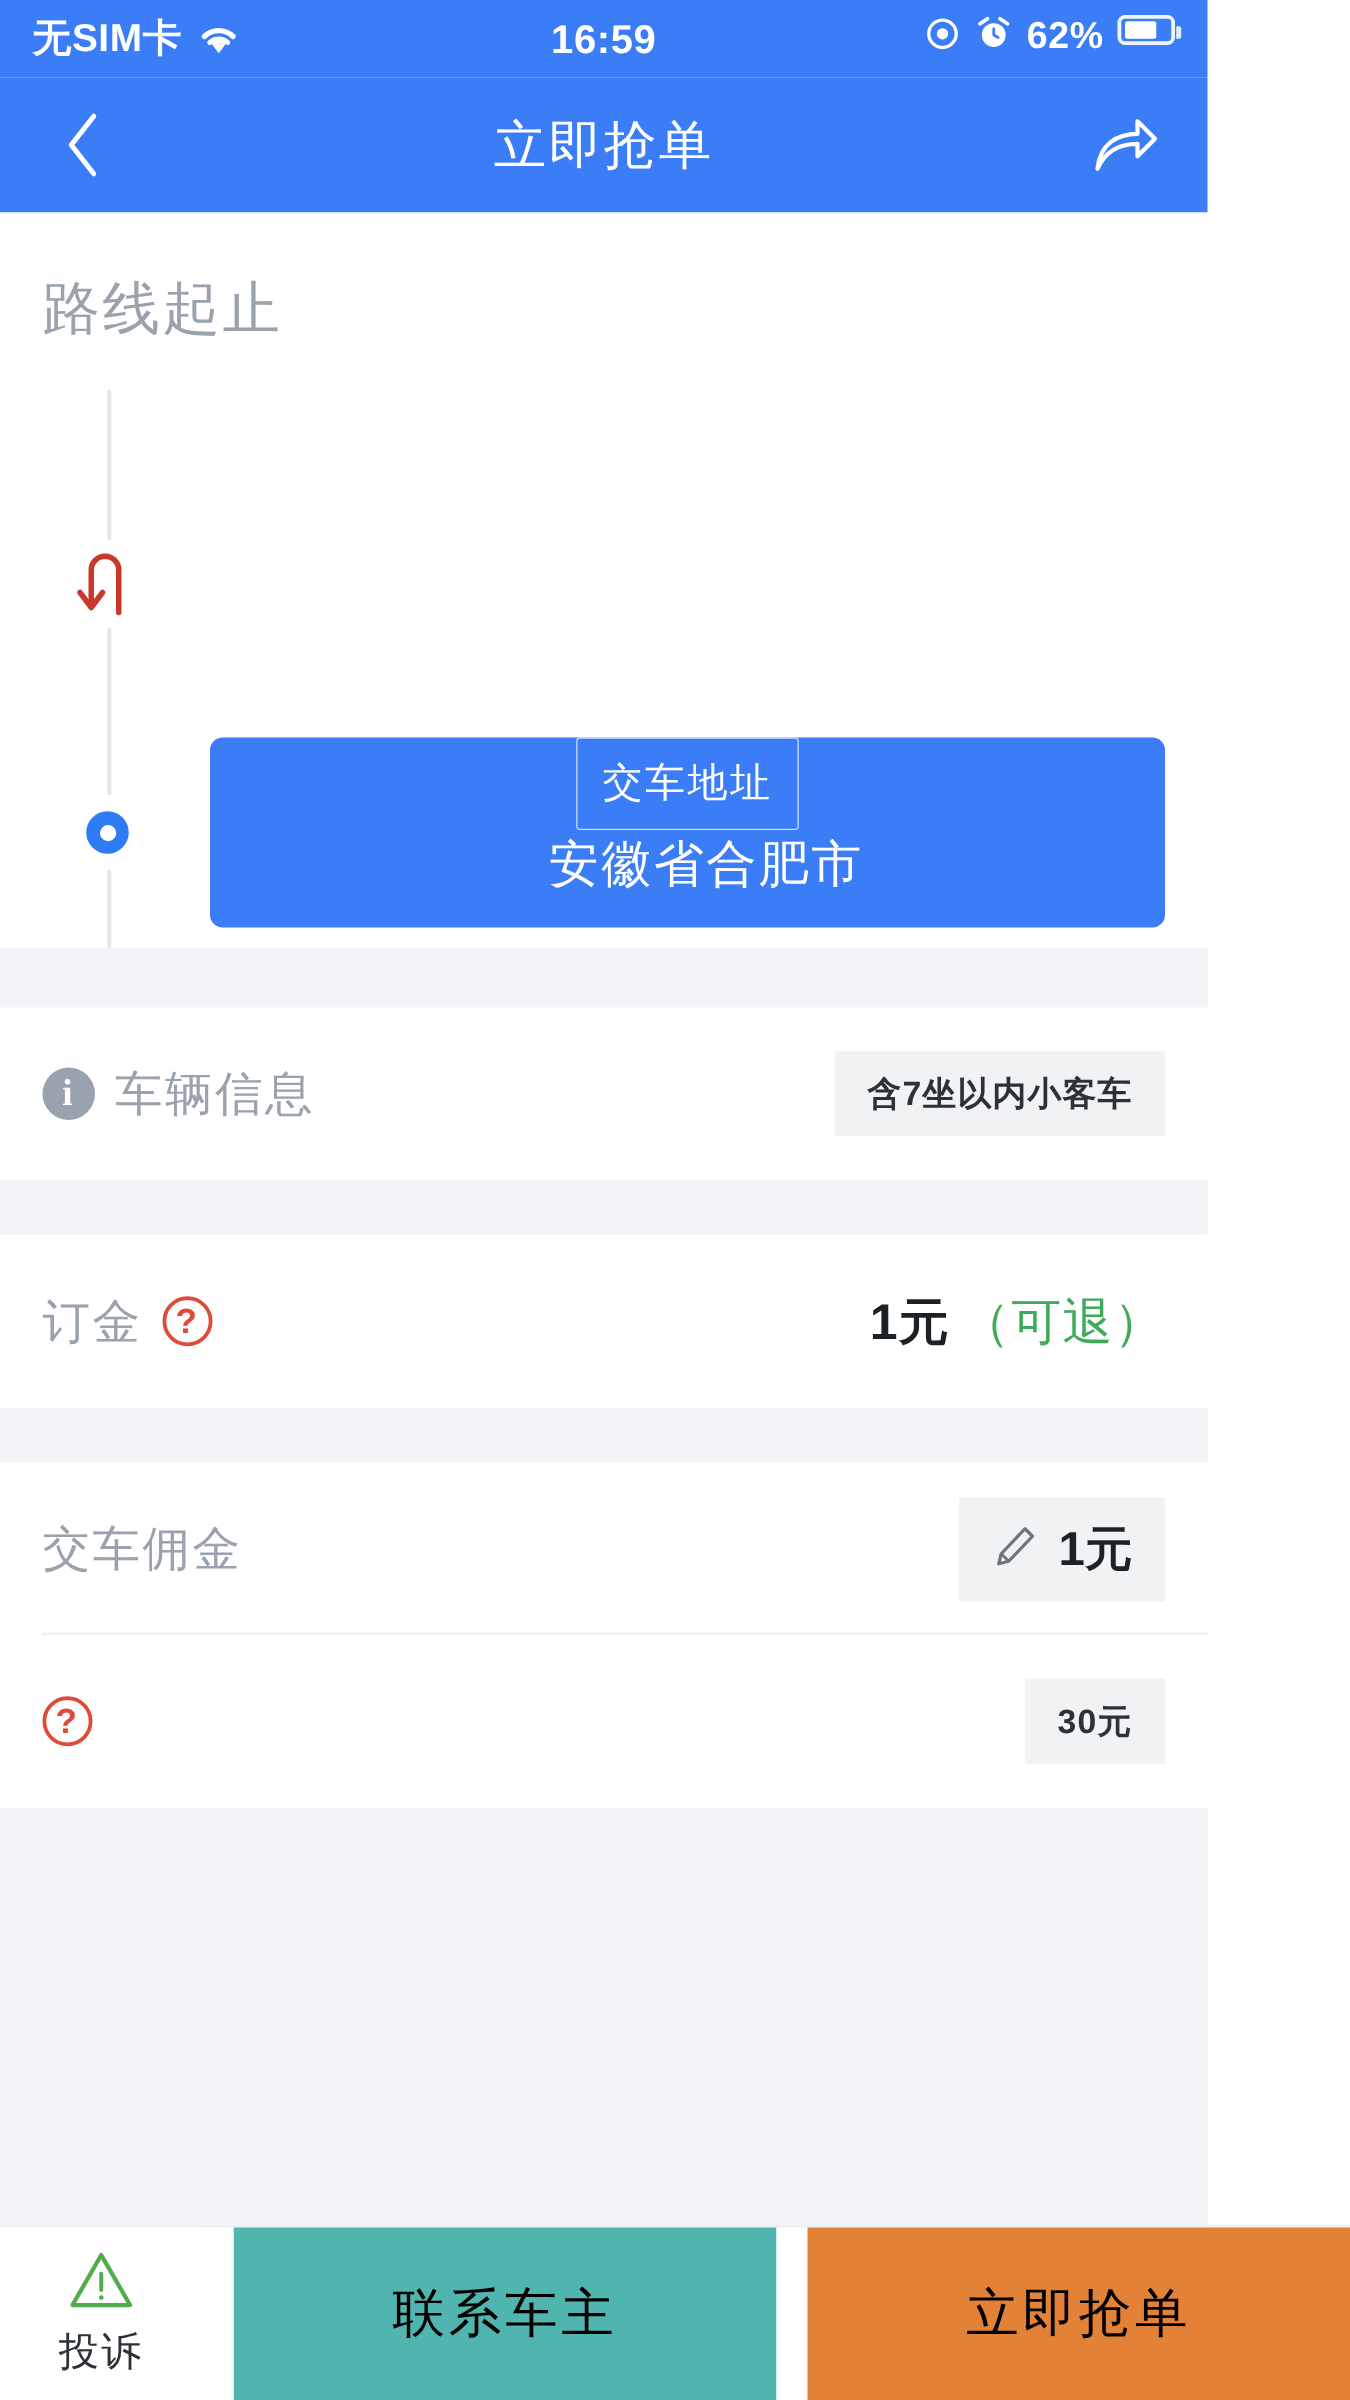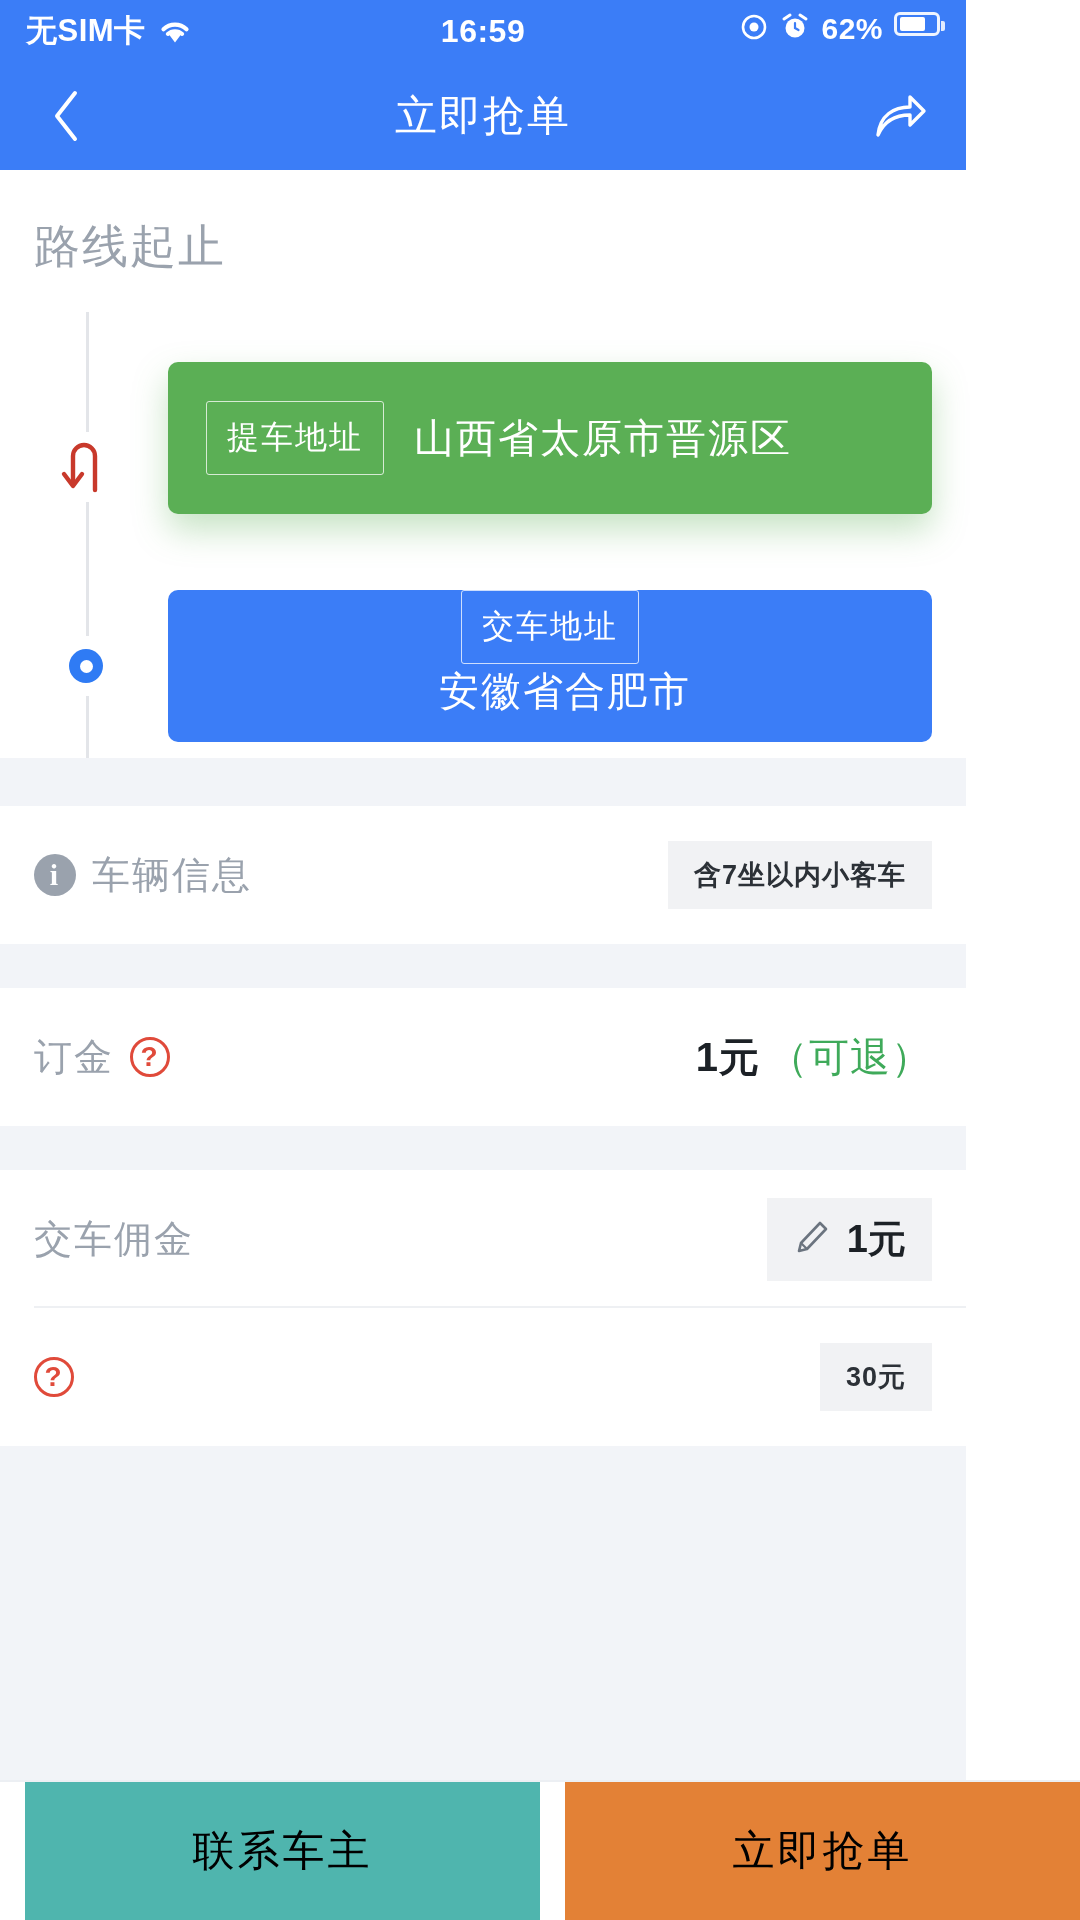--- a/index.html
+++ b/index.html
@@ -194,24 +194,20 @@
           <path d="M5 38 L14 50 L23 38" stroke="#c8392b" stroke-width="4.4" fill="none" stroke-linecap="round" stroke-linejoin="round"></path>
         </svg>
       </div>
 
       <div class="tl-marker-b">
         <span class="dot-outer">
           <span class="dot-inner"></span>
         </span>
       </div>
 
-      <div class="addr-card pickup">
-        <span class="addr-badge">提车地址</span>
-        <span class="addr-text">山西省太原市晋源区</span>
-      </div>
 
       <div class="addr-card dropoff">
         <span class="addr-badge">交车地址</span>
         <span class="addr-text">安徽省合肥市</span>
       </div>
     </div>
   </div>
 
   <div class="gap"></div>
 
@@ -262,19 +258,29 @@
       <span class="qmark">?</span>
     </div>
     <div class="row-right">
       <span class="tag-grey">30元</span>
     </div>
   </div>
 
   <div class="filler" style="height:418px;"></div>
 
   <div class="bottombar">
+    <div class="bb-icon-btn">
+      <span>
+        <svg width="54" height="50" viewBox="0 0 54 50">
+          <path d="M27 5 L50 45 L4 45 Z" stroke="#52ab4e" stroke-width="3.4" fill="none" stroke-linejoin="round"></path>
+          <path d="M27 20 L27 33" stroke="#52ab4e" stroke-width="3.2" stroke-linecap="round"></path>
+          <circle cx="27" cy="39" r="1.9" fill="#52ab4e"></circle>
+        </svg>
+      </span>
+      <span class="lbl">投诉</span>
+    </div>
 
 
     <div class="bb-action contact">联系车主</div>
     <div class="bb-action grab">立即抢单</div>
   </div>
 
 </div>
 
 </body></html>

